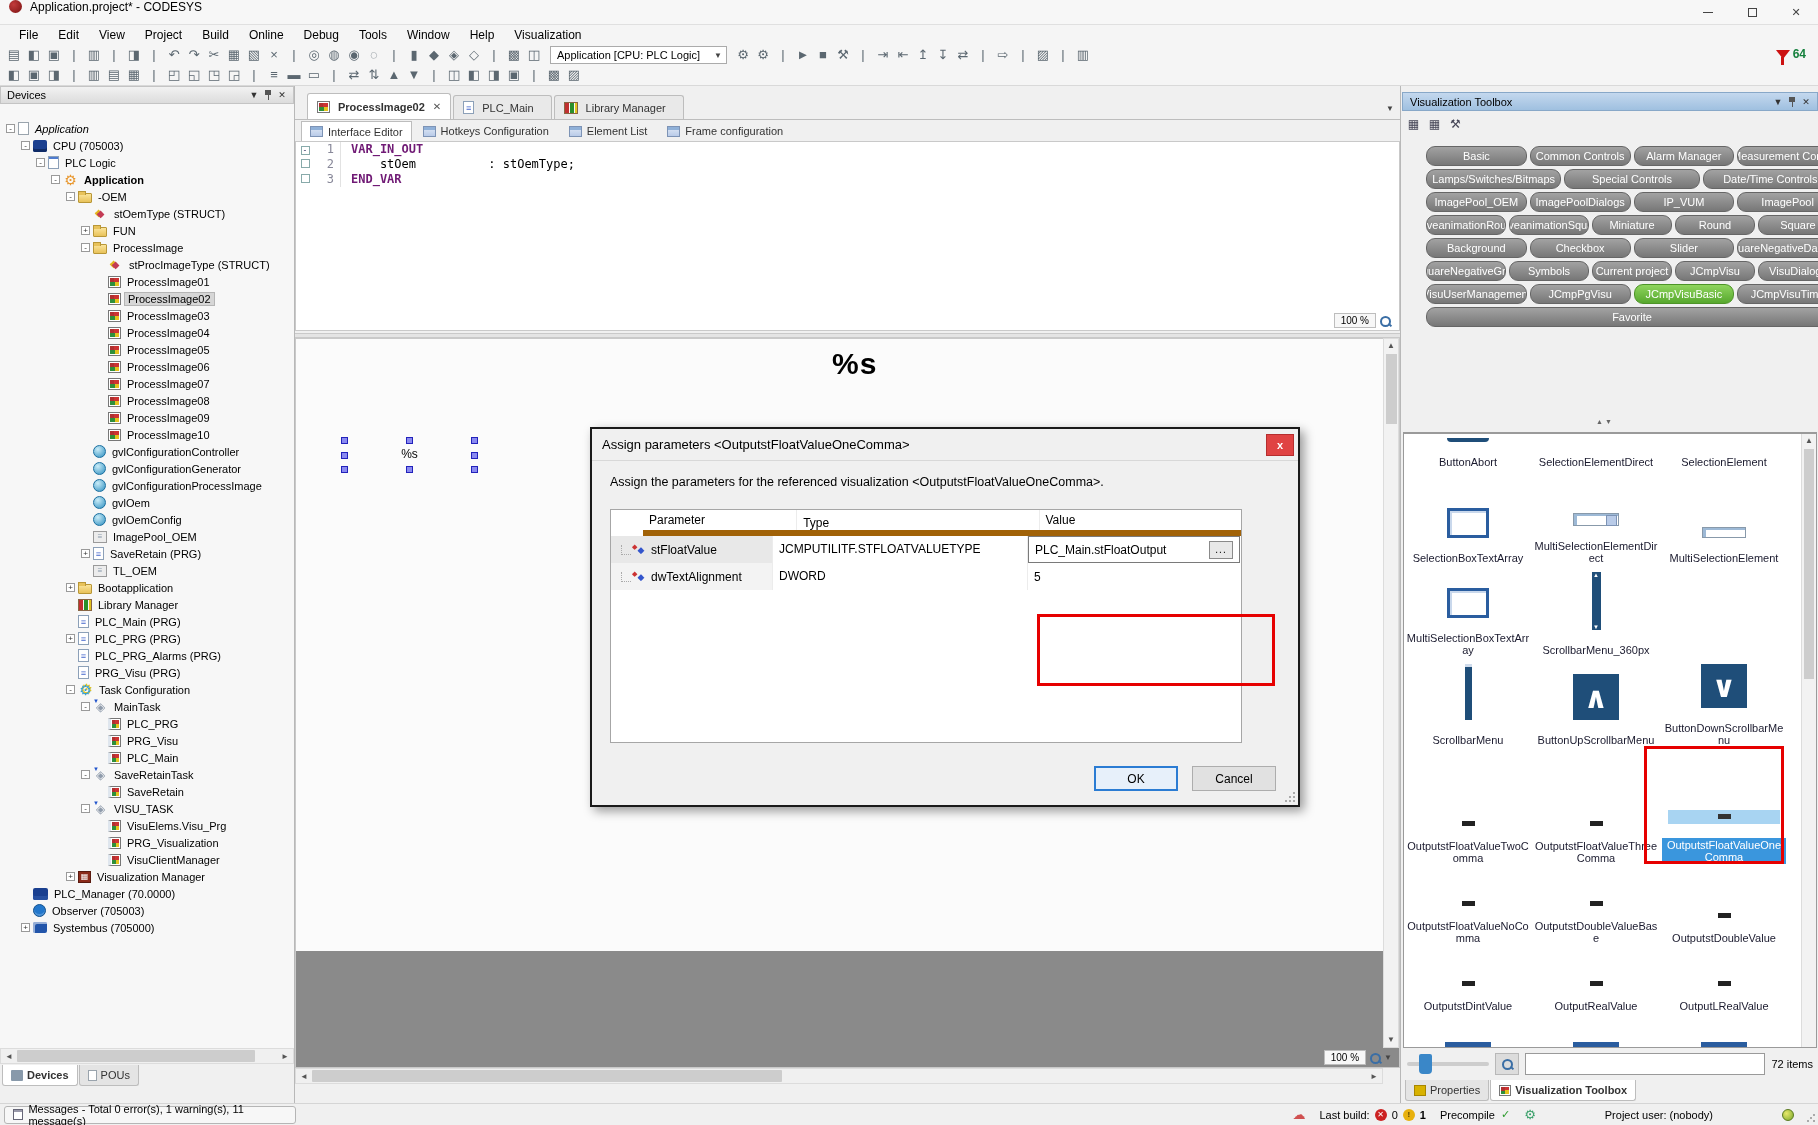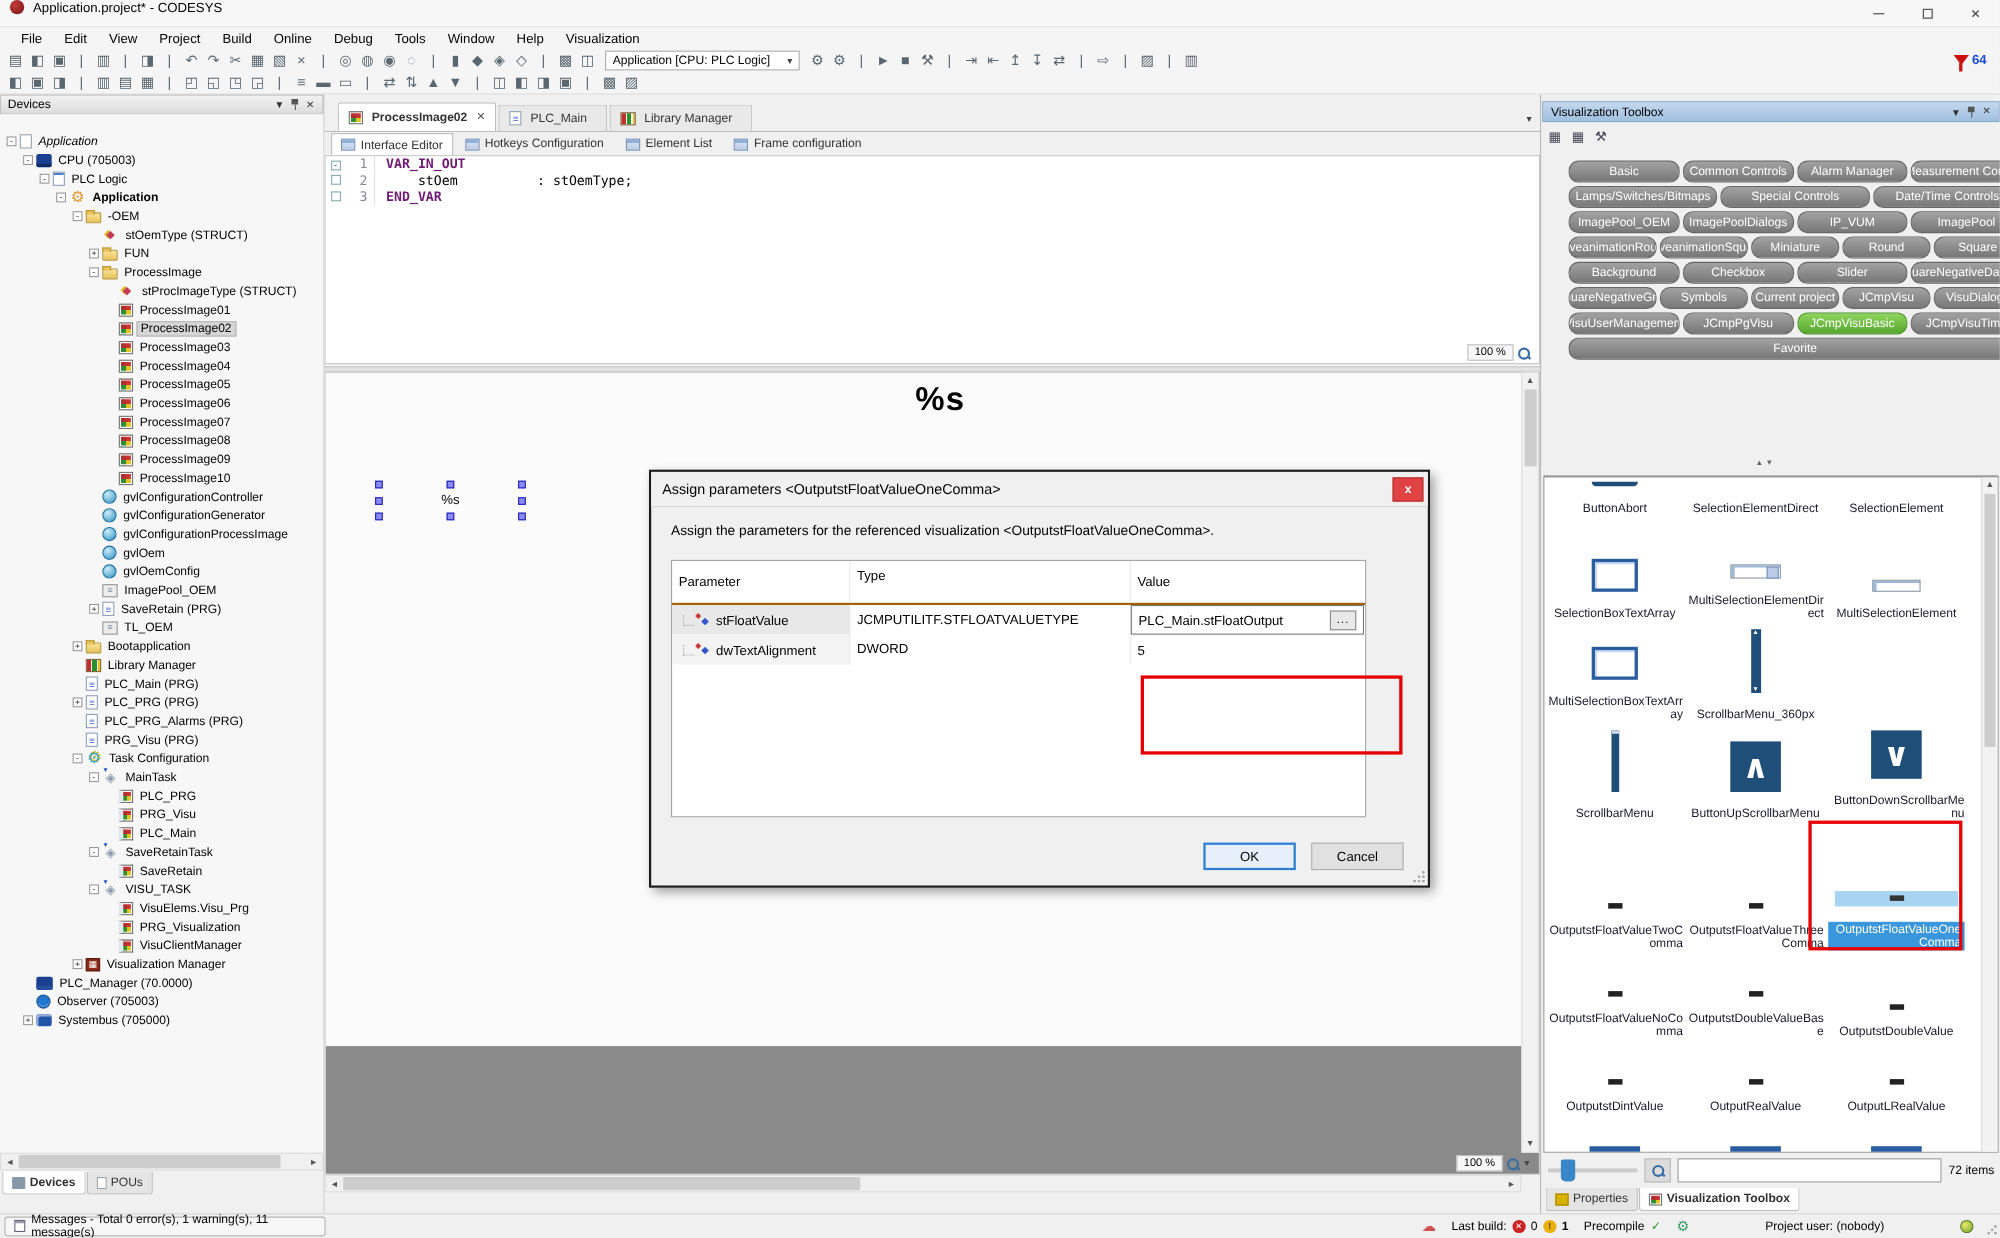--- a/index.html
+++ b/index.html
@@ -21,21 +21,21 @@
 
   .toolbar { position:absolute; left:0; width:1818px; height:20px; background:#f5f5f5; display:flex; align-items:center; padding-left:4px; }
   #toolbar1 { top:45px; }
   #toolbar2 { top:65px; border-bottom:1px solid #d9d9d9; height:21px; }
   .tb-i { display:inline-flex; width:20px; justify-content:center; color:#5b6770; font-size:13px; line-height:16px; }
   .device-combo { display:inline-flex; align-items:center; height:18px; border:1px solid #ababab; background:#fff; padding:0 4px 0 6px; margin:0 6px; font-size:11px; gap:14px; }
   .device-combo .arr { font-size:8px; color:#444; }
   #filter-badge { position:absolute; right:12px; top:47px; display:flex; align-items:center; gap:3px; }
   .funnel { width:0; height:0; border-left:7px solid transparent; border-right:7px solid transparent; border-top:9px solid #cc1111; position:relative; }
   .funnel::after { content:""; position:absolute; left:-1.5px; top:-2px; width:3px; height:9px; background:#cc1111; }
-  #filter-badge b { color:#1d4ed8; font-size:12px; }
+  #filter-badge b { color:#15803d; font-size:12px; }
 
   
   #left-panel { position:absolute; left:0; top:86px; width:295px; height:1017px; background:#f0f0f0; border-right:1px solid #b8b8b8; }
   .panel-hd { height:18px; background:linear-gradient(#f2f2f2,#dcdcdc); border:1px solid #c4c4c4; display:flex; align-items:center; padding:0 4px 0 6px; font-size:11px; }
   .panel-hd .sp { flex:1; }
   .hd-btn { width:14px; height:13px; display:inline-flex; align-items:center; justify-content:center; font-size:9px; color:#333; }
   .pin { position:relative; width:10px; height:12px; }
   .pin::before { content:""; position:absolute; left:2px; top:1px; width:6px; height:5px; background:#555; }
   .pin::after { content:""; position:absolute; left:4.5px; top:6px; width:1px; height:5px; background:#555; }
   #device-tree { position:absolute; left:0; top:18px; width:294px; height:944px; background:#f7f7f7; overflow:hidden; padding-top:16px; }
@@ -131,21 +131,21 @@
   #center-hscroll .thumb { width:470px; }
 
   
   #dialog { position:absolute; left:590px; top:427px; width:710px; height:380px; background:#f0f0f0; border:2px solid #1a1a1a; box-shadow:4px 4px 10px rgba(0,0,0,.4); z-index:10; }
   #dlg-titlebar { height:32px; background:#f0f0f0; border-bottom:1px solid #d8d8d8; display:flex; align-items:center; padding:0 4px 0 10px; }
   #dlg-titlebar .t { font-size:13px; }
   #dlg-close { margin-left:auto; width:28px; height:22px; background:#e04343; border:1px solid #b52e2e; color:#fff; font-size:11px; font-weight:bold; display:flex; align-items:center; justify-content:center; }
   #dlg-desc { padding:14px 18px 0 18px; font-size:12.5px; }
   #dlg-table { position:absolute; left:18px; top:80px; width:632px; height:234px; background:#fff; border:1px solid #a6a6a6; }
   .dt-row { display:flex; height:27px; line-height:26px; font-size:12px; }
-  .dt-row.hdr { height:40px; border-bottom:2px solid #a16207; }
+  .dt-row.hdr { height:26px; border-bottom:6px solid #a16207;margin-left:32px; }
   .dt-c { padding:0 6px; border-right:1px solid #ececec; overflow:hidden; white-space:nowrap; }
   .c-param { width:162px; display:flex; align-items:center; gap:4px; }
   .c-type { width:255px; }
   .c-value { width:212px; border-right:none; display:flex; align-items:center; }
   .dt-row.r0 .c-param { background:#e8e8e8; }
   .dt-row.r1 .c-param { background:#f3f3f3; }
   .dt-row.r0 .c-value { border:1px solid #7a7a7a; }
   .tree-elbow { width:10px; height:10px; border-left:1px dotted #aaa; border-bottom:1px dotted #aaa; margin-left:4px; flex:none; }
   .param-ic { position:relative; width:12px; height:12px; flex:none; color:#3355cc; font-size:9px; line-height:12px; text-align:center; }
   .param-ic::after { content:"◆"; }
@@ -164,21 +164,21 @@
   #rp-icons { position:absolute; left:4px; top:28px; height:20px; display:flex; align-items:center; gap:4px; }
   .rp-ic { width:17px; height:16px; border:1px solid transparent; display:flex; align-items:center; justify-content:center; font-size:12px; color:#445; }
   #pill-rows { position:absolute; left:3px; top:60px; width:412px; display:flex; flex-direction:column; gap:3px;margin-left:22px; }
   .pill-row { display:flex; gap:3px; }
   .pill { flex:1; height:20px; border-radius:9px; background:linear-gradient(#a2a2a2,#777); border:1px solid #666; color:#fff; font-size:11px; display:flex; align-items:center; justify-content:center; white-space:nowrap; padding:0 6px; overflow:hidden; }
   .pill.green { background:linear-gradient(#8fd55e,#57a82e); border-color:#4d9428; }
   #fav-arrows { position:absolute; left:195px; top:332px; font-size:7px; color:#666; letter-spacing:2px; }
   #items-pane { position:absolute; left:2px; top:346px; width:414px; height:616px; background:#fff; border:1px solid #9a9a9a; border-top:2px solid #9a9a9a; overflow:hidden; }
   .irow { display:flex; width:384px; }
   .cell { width:128px; display:flex; flex-direction:column; align-items:center; justify-content:flex-end; gap:14px; padding:4px 2px; }
-  .t-label { font-size:11px; text-align:right; line-height:12px; color:#1a1a2e; word-break:break-all; }
+  .t-label { font-size:11px; text-align:center; line-height:12px; color:#1a1a2e; word-break:break-all; }
   .t-label:empty { display:none; }
   .irow.r0 { height:38px; } .irow.r1 { height:96px; } .irow.r2 { height:92px; } .irow.r3 { height:90px; }
   .irow.r4 { height:118px; } .irow.r5 { height:80px; } .irow.r6 { height:68px; } .irow.r7 { height:70px; }
   .cell.selected .t-label { background:#3a96dd; color:#fff; padding:1px 3px; }
   .ti-halfcircle { width:42px; height:14px; background:#1f4e79; border-radius:0 0 22px 22px; }
   .ti-winbox { width:42px; height:30px; border:3px solid #2a5d9f; background:#fff; box-shadow:inset 2px 2px 0 #c9d8ec; }
   .ti-combo { width:46px; height:13px; border:1px solid #8899aa; background:#fff; position:relative; box-shadow:inset 3px 2px 0 #9db9d6; }
   .ti-combo::after { content:""; position:absolute; right:1px; top:1px; width:9px; height:9px; background:#b9cbe8; border:1px solid #7d93b5; }
   .ti-inputbox { width:44px; height:11px; border:1px solid #8899aa; background:#fff; box-shadow:inset 3px 2px 0 #9db9d6; }
   .ti-vscroll { width:9px; height:58px; background:#1f4e79; position:relative; }

